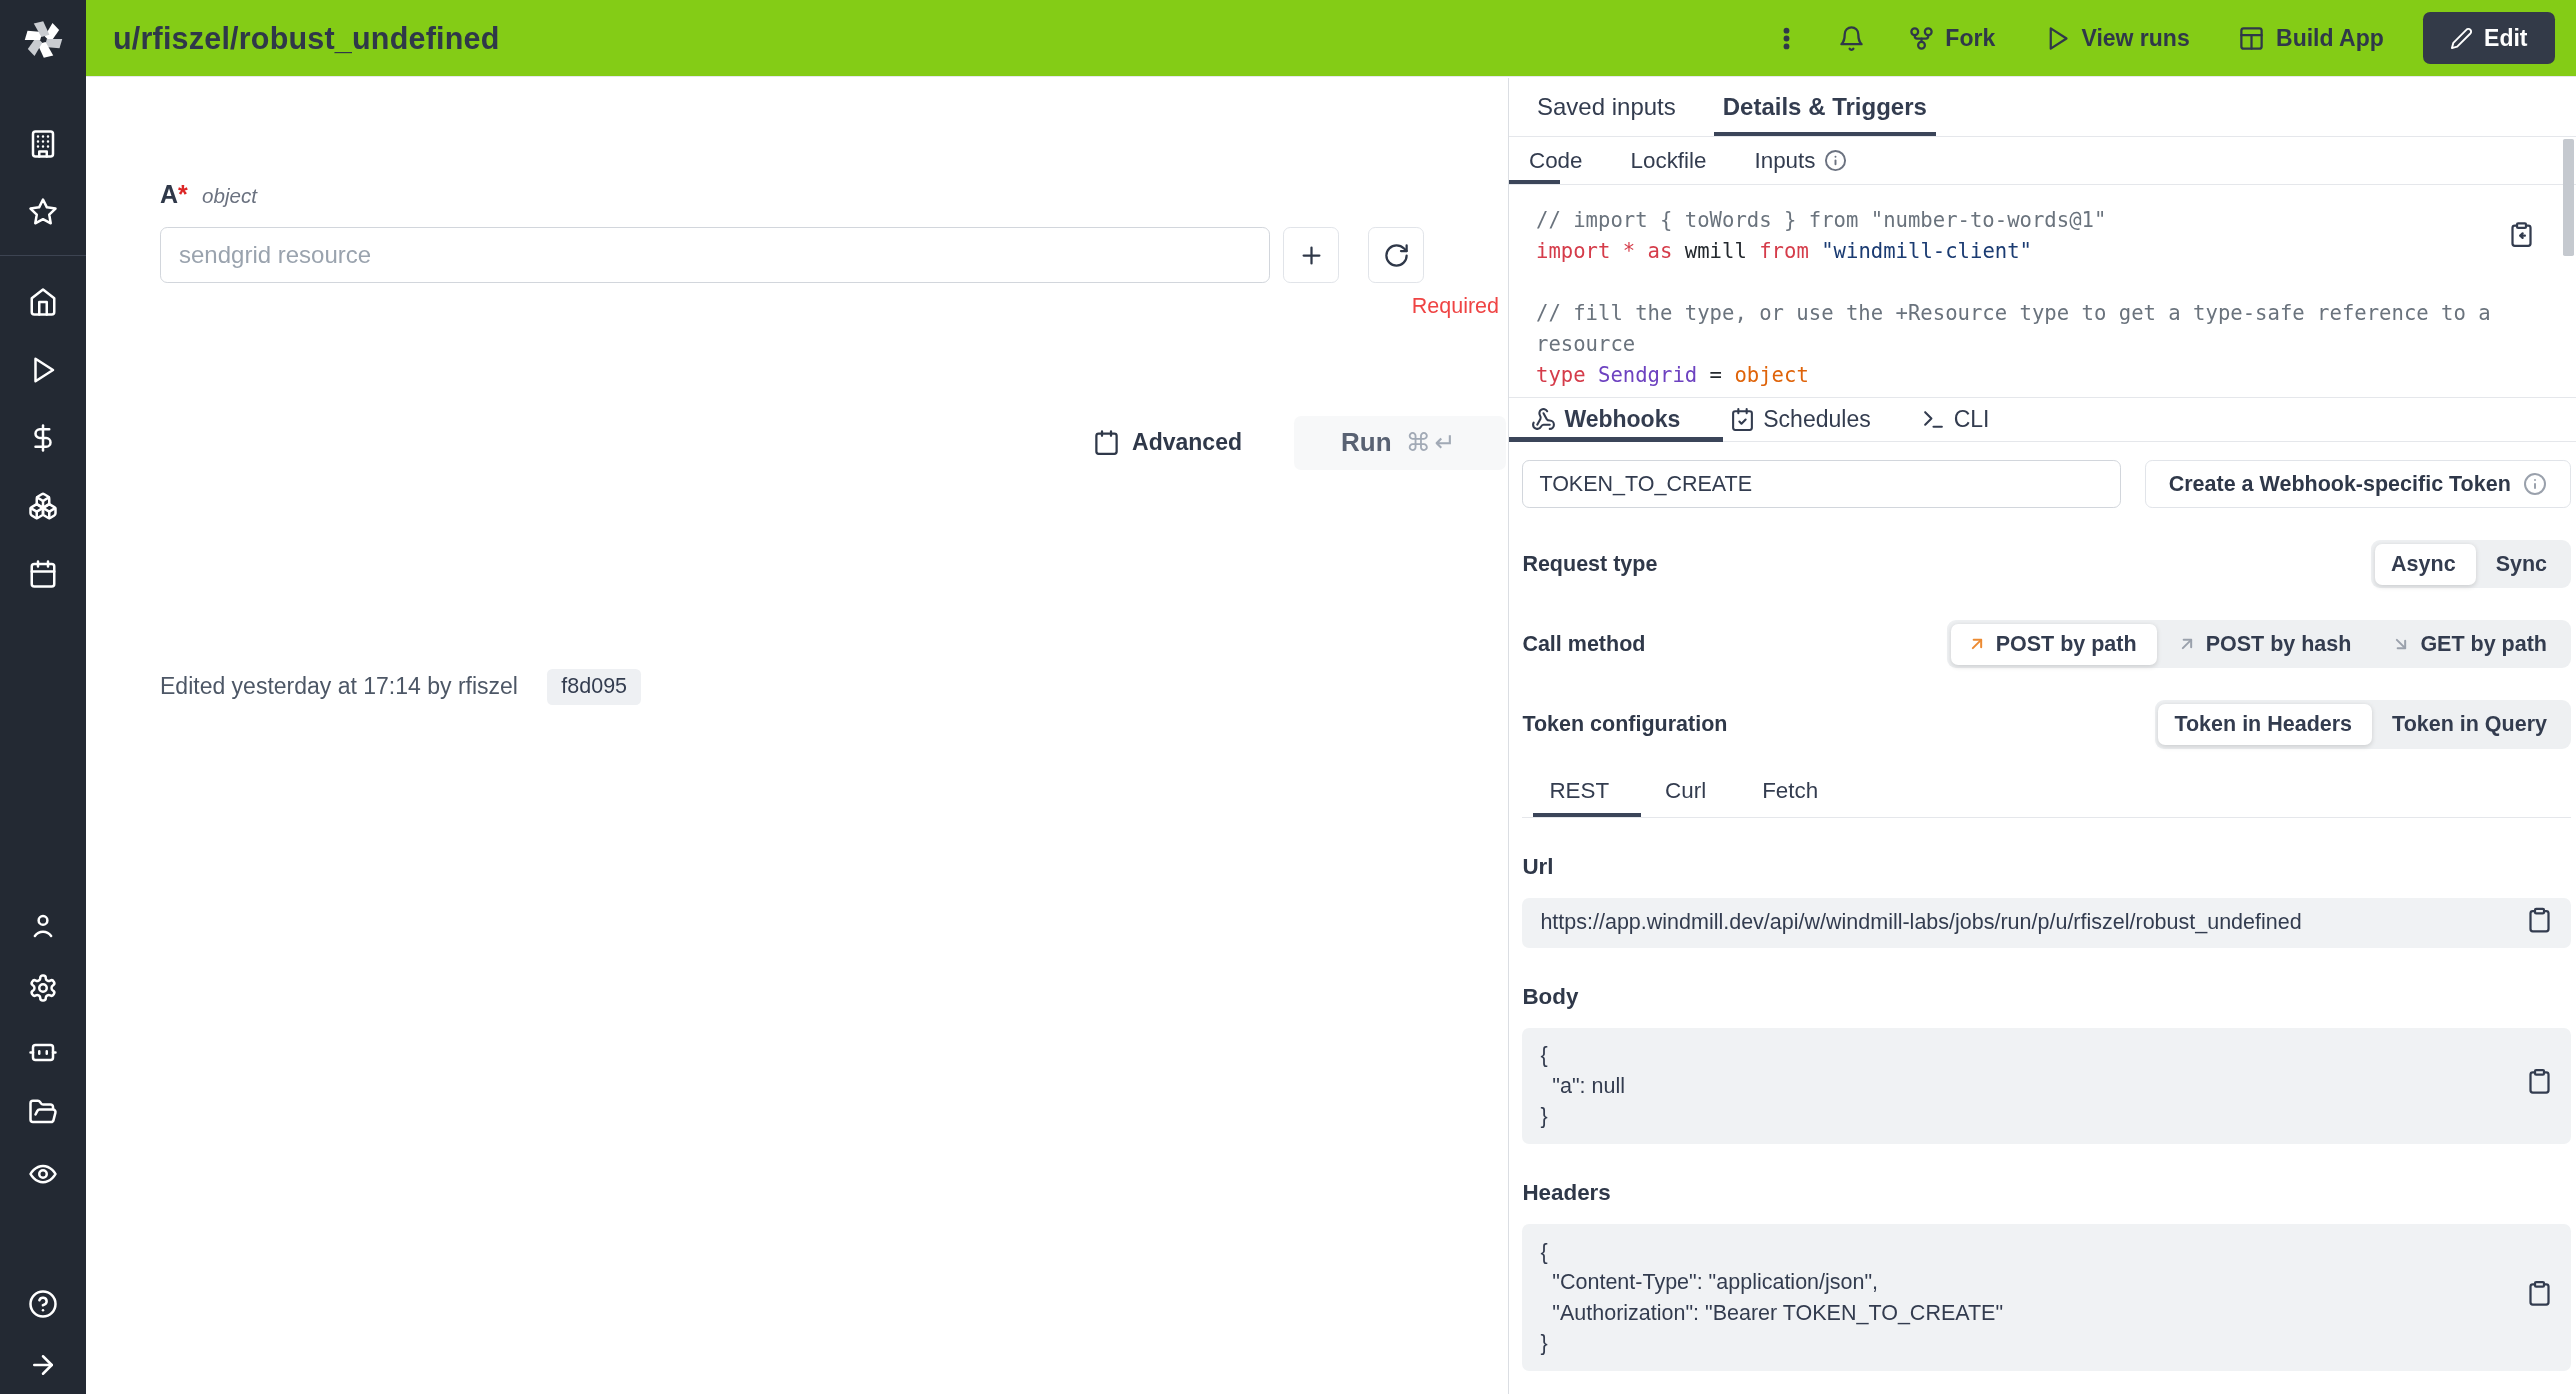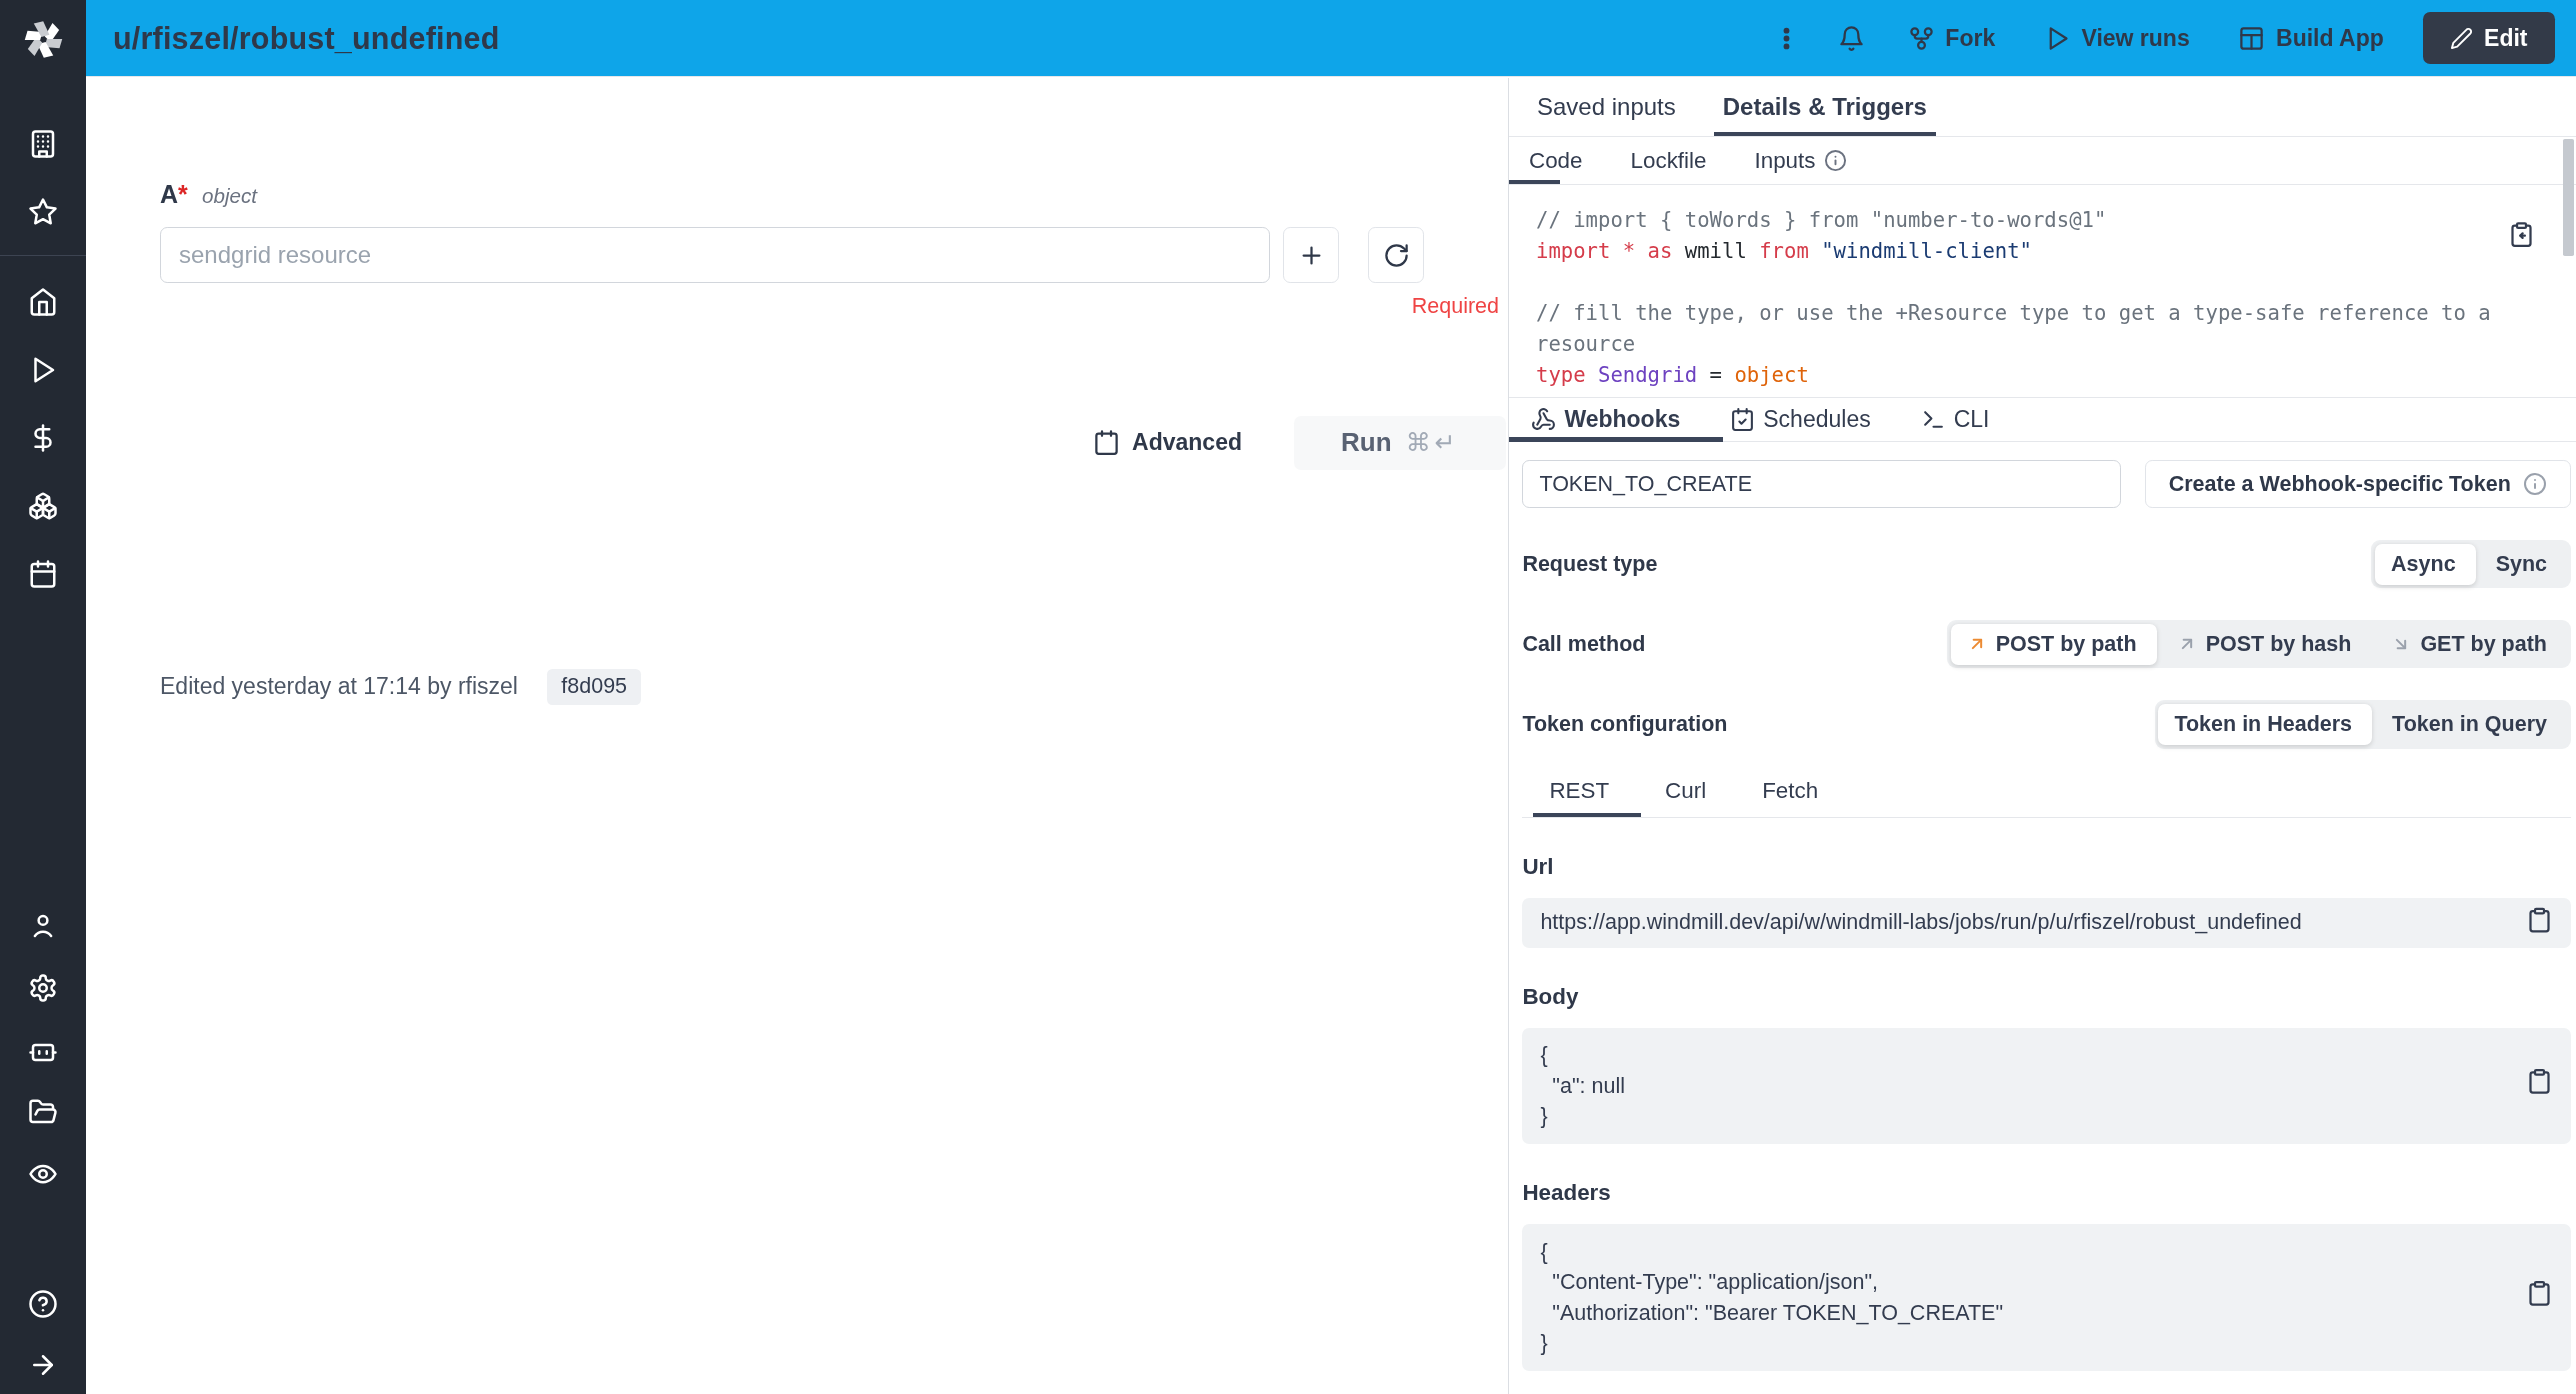--- a/index.html
+++ b/index.html
@@ -14,21 +14,21 @@
   .side-top { margin-top:30.5px; }
   .side-item { width:86px; height:68px; display:flex; align-items:center; justify-content:center; color:#fff; cursor:pointer; }
   .side-item svg { width:30px; height:30px; stroke:#fff; stroke-width:2; fill:none; stroke-linecap:round; stroke-linejoin:round; }
   .side-div { width:86px; height:0.9px; background:#3d4452; margin:9px 0 12.5px 0; }
   .side-mid { position:absolute; top:895px; left:0; }
   .side-mid .side-item { height:62px; }
   .side-bot { position:absolute; top:1273px; left:0; }
   .side-bot .side-item { height:61px; }
 
   
-  .header { position:absolute; left:86px; top:0; width:2490px; height:77px; background:#0ea5e9;
+  .header { position:absolute; left:86px; top:0; width:2490px; height:77px; background:#84cc16;
             border-bottom:0.9px solid #e5e7eb; display:flex; align-items:center; padding:0 21.5px 0 27px; }
   .page-title { font-size:30.5px; font-weight:bold; color:#2f3849; letter-spacing:0.2px; }
   .header-actions { margin-left:auto; display:flex; align-items:center; gap:12.5px; }
   .hbtn { display:flex; align-items:center; gap:10.8px; font-size:23px; font-weight:600; color:#2f3849;
           padding:10.8px 18px; border-radius:7.2px; cursor:pointer; background:transparent; border:none; }
   .hbtn svg { width:27px; height:27px; stroke:#2f3849; stroke-width:2; fill:none; stroke-linecap:round; stroke-linejoin:round; }
   .icon-btn { padding:10.8px 12.5px; }
   .edit-btn { background:#333a48; color:#fff; padding:12.5px 27px; margin-left:9px; }
   .edit-btn svg { stroke:#fff; width:23px; height:23px; }
 

